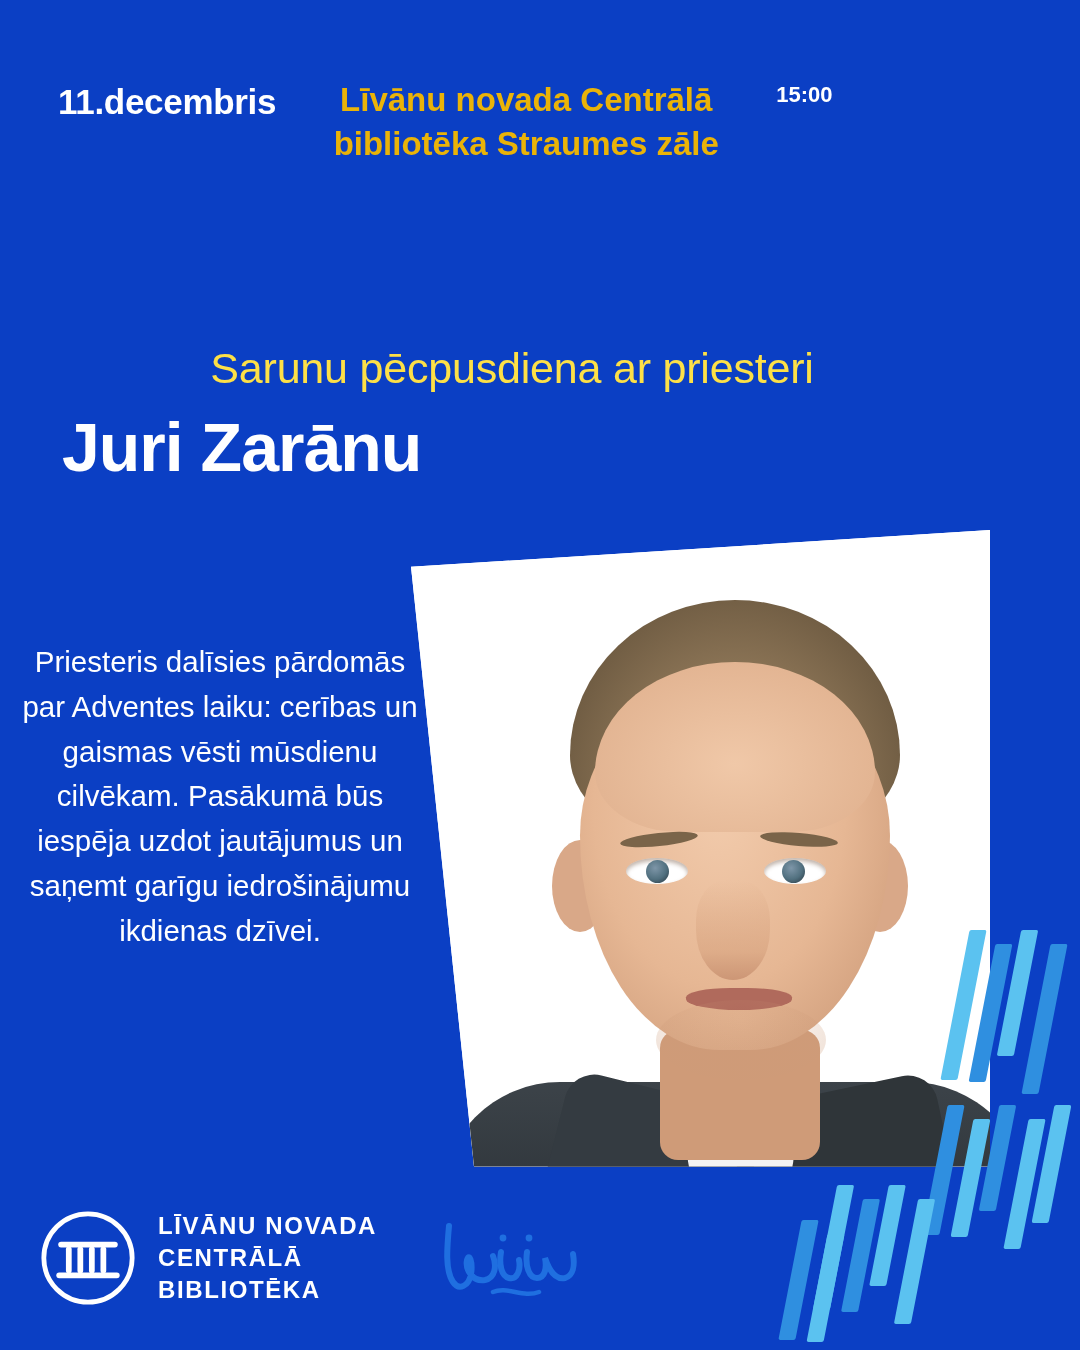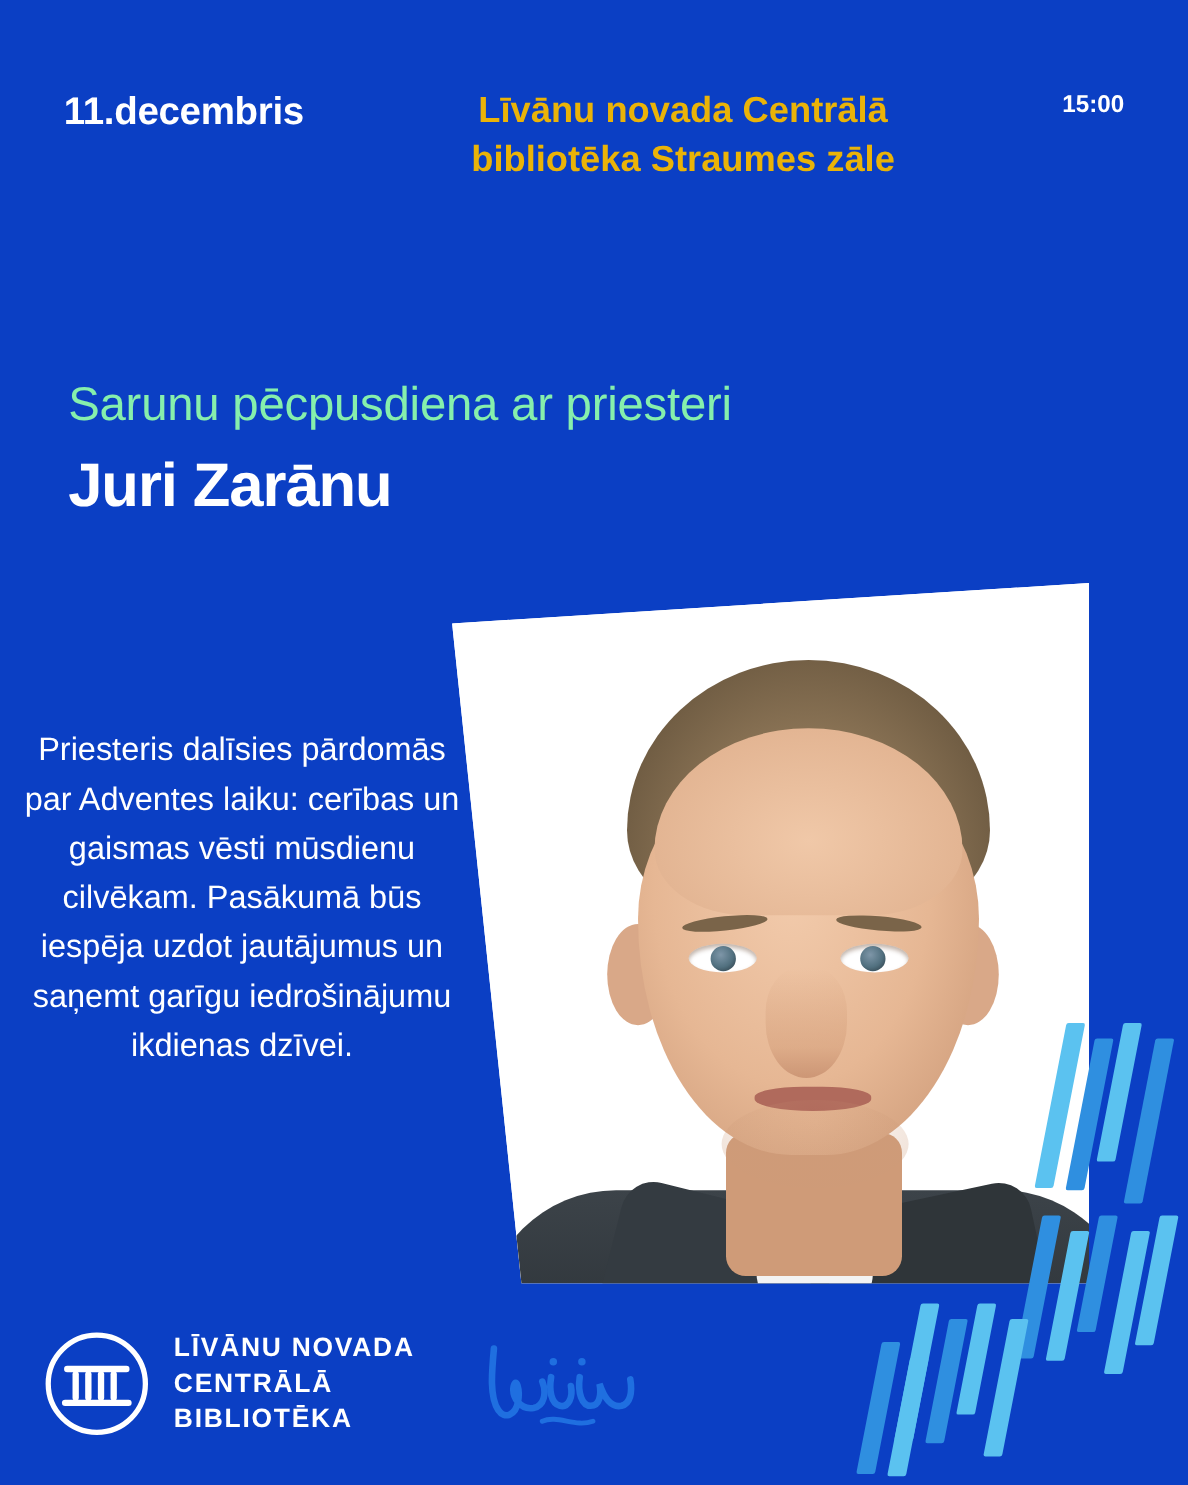--- a/index.html
+++ b/index.html
@@ -24,21 +24,20 @@
 
   
   .header {
     position: absolute;
     top: 0;
     left: 0;
     width: 1080px;
     height: 180px;
     display: flex;
     align-items: flex-start;
-    justify-content: space-between;
     padding: 78px 58px 0 58px;
     box-sizing: border-box;
   }
   .header-date {
     color: #ffffff;
     font-size: 35px;
     font-weight: bold;
     letter-spacing: -0.3px;
     white-space: nowrap;
     line-height: 1;
@@ -64,46 +63,46 @@
   }
 
   
   .title-block {
     position: absolute;
     top: 345px;
     left: 62px;
     width: 900px;
   }
   .subtitle {
-    color: #86efac;
+    color: #fde047;
     font-size: 43px;
     font-weight: normal;
     line-height: 1.1;
     letter-spacing: -0.2px;
+    text-align: center;
   }
   .main-title {
     color: #ffffff;
-    font-size: 56px;
+    font-size: 68px;
     font-weight: bold;
     line-height: 1.1;
     letter-spacing: -1px;
     margin-top: 18px;
   }
 
   
   .description {
     position: absolute;
     top: 640px;
     left: 10px;
     width: 420px;
     color: #ffffff;
     font-size: 29.5px;
     line-height: 1.52;
     text-align: center;
-    margin-top: 20px;
   }
 
   
   .photo-wrap {
     position: absolute;
     top: 530px;
     left: 390px;
     width: 600px;
     height: 670px;
     -webkit-clip-path: polygon(3.5% 5.5%, 100% 0%, 100% 95%, 14% 95%);

